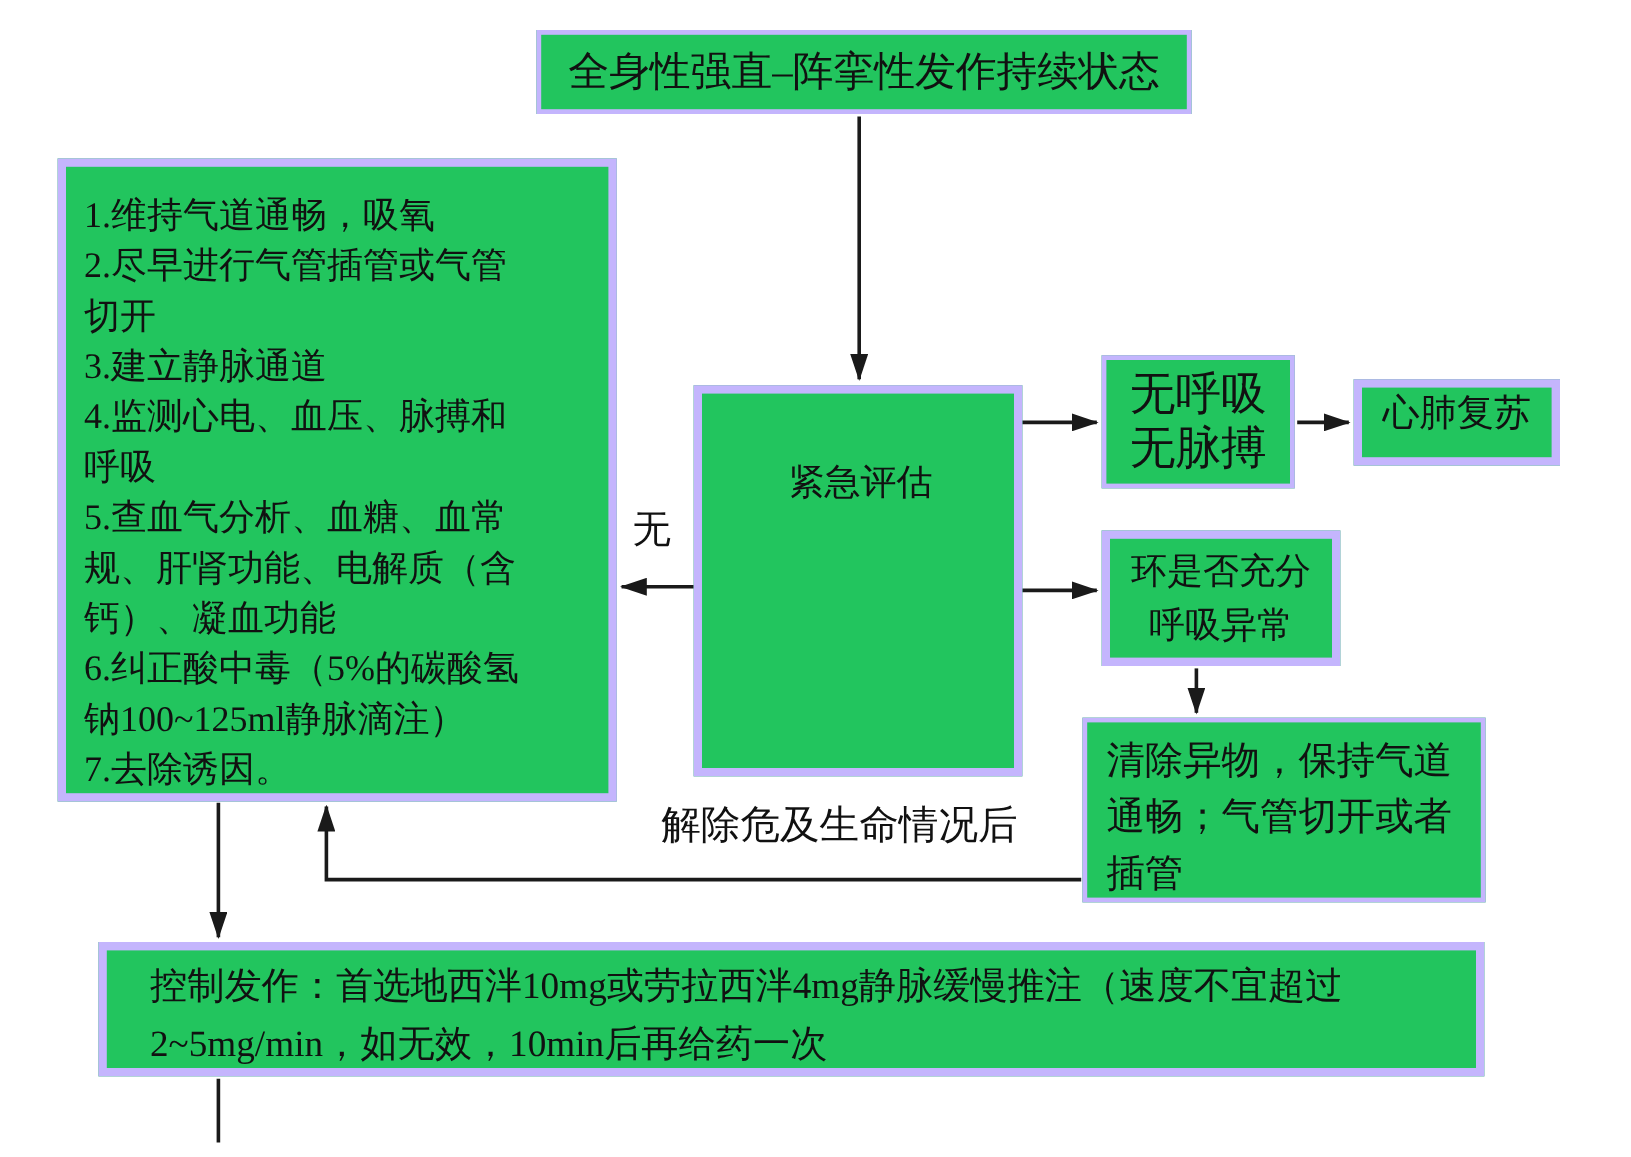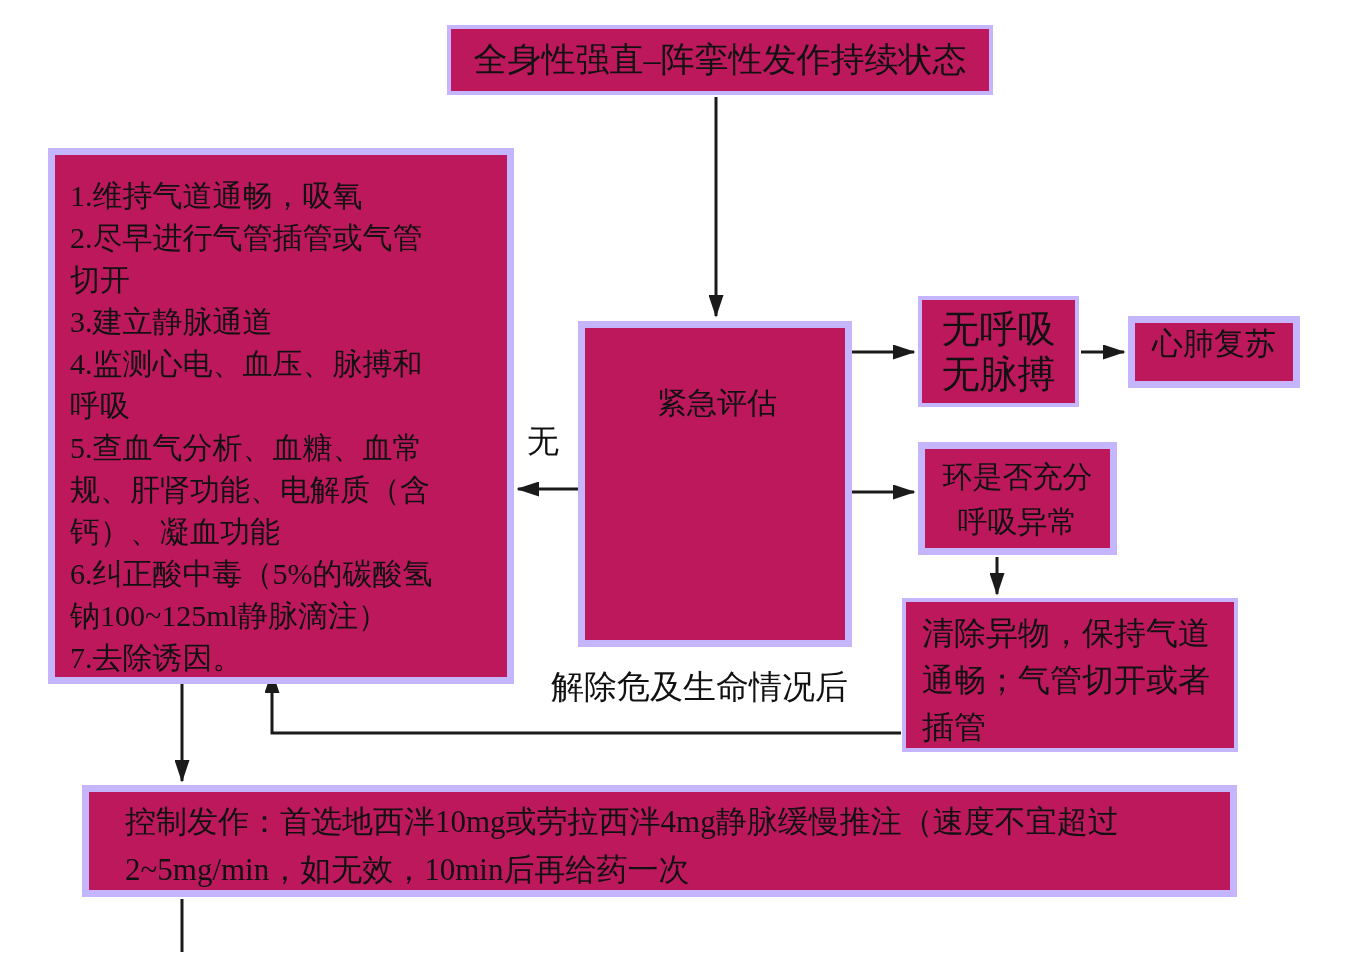--- a/index.html
+++ b/index.html
@@ -13,39 +13,39 @@
     height: 964px;
     background: #ffffff;
     font-family: "Liberation Serif", "DejaVu Serif", serif;
     color: #111111;
     overflow: hidden;
   }
   .node {
     position: absolute;
     box-sizing: border-box;
     border: 7px solid #c4b5fd;
-    background: #be185d;
+    background: #22c55e;
     white-space: pre-line;
     font-family: Liberation Serif, serif;
   }
   .connectors {
     position: absolute;
     left: 0;
     top: 0;
     width: 1359px;
     height: 964px;
   }
   .top-box {
     left: 447px; top: 25px; width: 546px; height: 70px;
     border-width: 4px;
     display: flex; align-items: center; justify-content: center;
     font-size: 34px;
   }
   .left-box {
-    left: 48px; top: 148px; width: 466px; height: 536px;
+    left: 48px; top: 132px; width: 466px; height: 536px;
     font-size: 30px; line-height: 42px;
     padding: 20px 6px 0 15px;
   }
   .eval-box {
     left: 578px; top: 321px; width: 274px; height: 326px;
     font-size: 30px;
     padding: 20px 4px 0 8px;
   }
   .eval-title {
     text-align: center;

